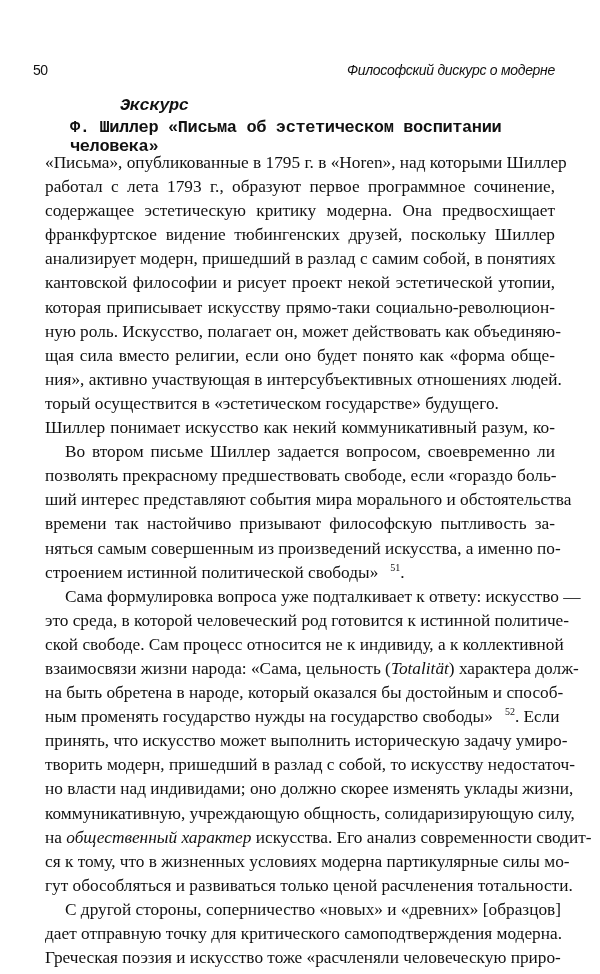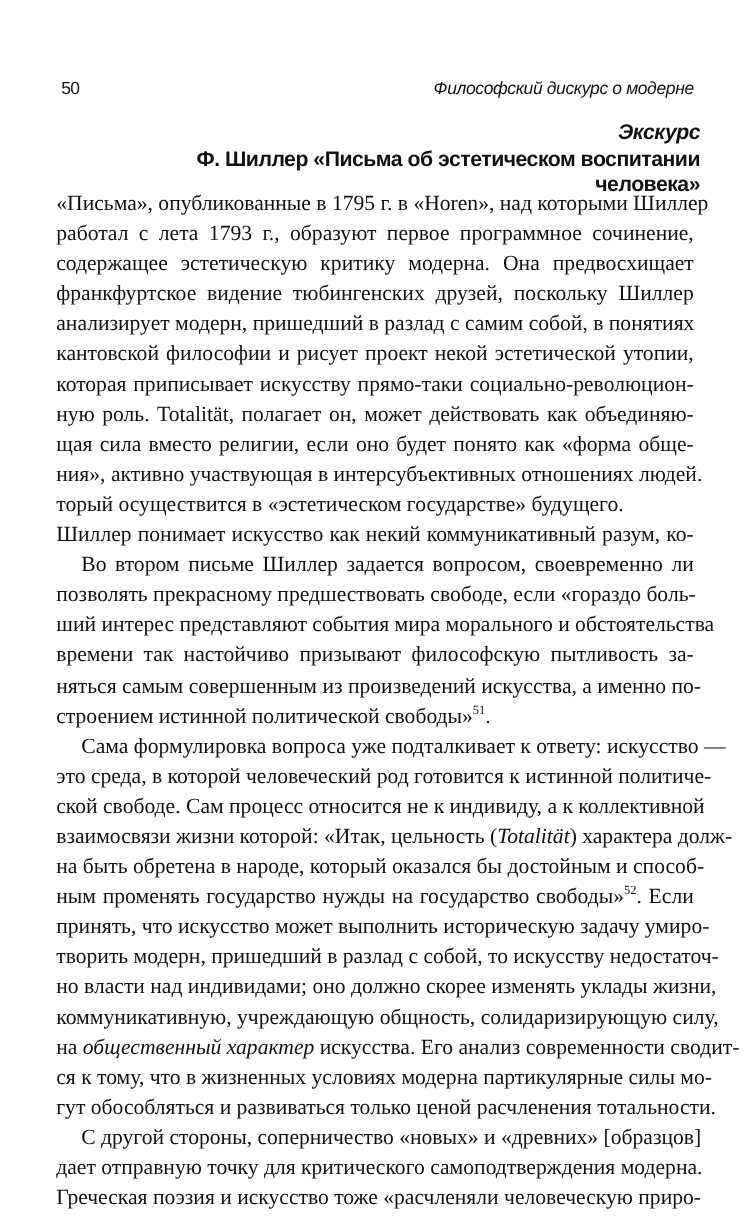--- a/index.html
+++ b/index.html
@@ -1,32 +1,32 @@
 <!DOCTYPE html>
 <html><head>
 <meta charset="utf-8">
 <style>
   html, body { margin: 0; padding: 0; background: #ffffff; }
   body { width: 600px; height: 974px; position: relative; overflow: hidden; color: #111; }
   .page { position: absolute; left: 0; top: 0; width: 600px; height: 974px; }
   .running-head { position: absolute; top: 62px; left: 33px; right: 45px; height: 20px;
     font-family: "Liberation Sans", sans-serif; font-size: 14px; }
-  .page-number { position: absolute; left: 0; top: 0; letter-spacing: -0.5px; margin-left: 16px; }
+  .page-number { position: absolute; left: 0; top: 0; letter-spacing: -0.5px; }
   .running-title { position: absolute; left: 0; right: 0; top: 0; text-align: right; font-style: italic; padding-left: 80px; letter-spacing: -0.3px; }
-  .heading { position: absolute; left: 40px; right: 40px; text-align: right;
-    font-family: Liberation Sans, sans-serif; font-weight: bold; letter-spacing: -0.4px; }
+  .heading { position: absolute; left: 40px; right: 40px; text-align: left;
+    font-family: Liberation Mono, monospace; font-weight: bold; letter-spacing: -0.4px; }
   .heading-1 { top: 96px; font-size: 17px; font-style: italic; padding-left: 80px; }
   .heading-2 { top: 118px; font-size: 17px; padding-left: 30px; }
   .body-text { position: absolute; left: 45px; width: 510px; top: 151px;
     font-family: "Liberation Serif", serif; font-size: 17.3px; line-height: 24.1px; }
   .line { display: block; white-space: nowrap; text-align: justify; text-align-last: justify; height: 24.1px; }
   .line.last { text-align-last: left; }
   .line.indent { padding-left: 20px; }
   .it { font-style: italic; }
-  sup { font-size: 10px; line-height: 0; vertical-align: 7px; }
+  sup { font-size: 10px; line-height: 0; vertical-align: 7px; margin-left: 12px; }
 </style>
 </head>
 <body>
 
 <div class="page">
 
   <div class="running-head">
     <span class="page-number">50</span>
     <span class="running-title">Философский дискурс о модерне</span>
   </div>
@@ -37,41 +37,41 @@
   <div class="body-text">
 
     <div>
       <span class="line">«Письма», опубликованные в 1795 г. в «Horen», над которыми Шиллер</span>
       <span class="line">работал с лета 1793 г., образуют первое программное сочинение,</span>
       <span class="line">содержащее эстетическую критику модерна. Она предвосхищает</span>
       <span class="line">франкфуртское видение тюбингенских друзей, поскольку Шиллер</span>
       <span class="line">анализирует модерн, пришедший в разлад с самим собой, в понятиях</span>
       <span class="line">кантовской философии и рисует проект некой эстетической утопии,</span>
       <span class="line">которая приписывает искусству прямо-таки социально-революцион-</span>
-      <span class="line">ную роль. Totalität, полагает он, может действовать как объединяю-</span>
+      <span class="line">ную роль. Искусство, полагает он, может действовать как объединяю-</span>
       <span class="line">щая сила вместо религии, если оно будет понято как «форма обще-</span>
       <span class="line">ния», активно участвующая в интерсубъективных отношениях людей.</span>
       <span class="line last">торый осуществится в «эстетическом государстве» будущего.</span>
       <span class="line">Шиллер понимает искусство как некий коммуникативный разум, ко-</span>
     </div>
 
     <div>
       <span class="line indent">Во втором письме Шиллер задается вопросом, своевременно ли</span>
       <span class="line">позволять прекрасному предшествовать свободе, если «гораздо боль-</span>
       <span class="line">ший интерес представляют события мира морального и обстоятельства</span>
       <span class="line">времени так настойчиво призывают философскую пытливость за-</span>
       <span class="line">няться самым совершенным из произведений искусства, а именно по-</span>
       <span class="line last"><span>строением истинной политической свободы»</span><sup>51</sup><span>.</span></span>
     </div>
 
     <div>
       <span class="line indent">Сама формулировка вопроса уже подталкивает к ответу: искусство —</span>
       <span class="line">это среда, в которой человеческий род готовится к истинной политиче-</span>
       <span class="line">ской свободе. Сам процесс относится не к индивиду, а к коллективной</span>
-      <span class="line"><span>взаимосвязи жизни которой: «Итак, цельность (</span><span class="it">Totalität</span><span>) характера долж-</span></span>
+      <span class="line"><span>взаимосвязи жизни народа: «Сама, цельность (</span><span class="it">Totalität</span><span>) характера долж-</span></span>
       <span class="line">на быть обретена в народе, который оказался бы достойным и способ-</span>
       <span class="line"><span>ным променять государство нужды на государство свободы»</span><sup>52</sup><span>. Если</span></span>
       <span class="line">принять, что искусство может выполнить историческую задачу умиро-</span>
       <span class="line">творить модерн, пришедший в разлад с собой, то искусству недостаточ-</span>
       <span class="line">но власти над индивидами; оно должно скорее изменять уклады жизни,</span>
       <span class="line">коммуникативную, учреждающую общность, солидаризирующую силу,</span>
       <span class="line"><span>на </span><span class="it">общественный характер</span><span> искусства. Его анализ современности сводит-</span></span>
       <span class="line">ся к тому, что в жизненных условиях модерна партикулярные силы мо-</span>
       <span class="line last">гут обособляться и развиваться только ценой расчленения тотальности.</span>
     </div>

